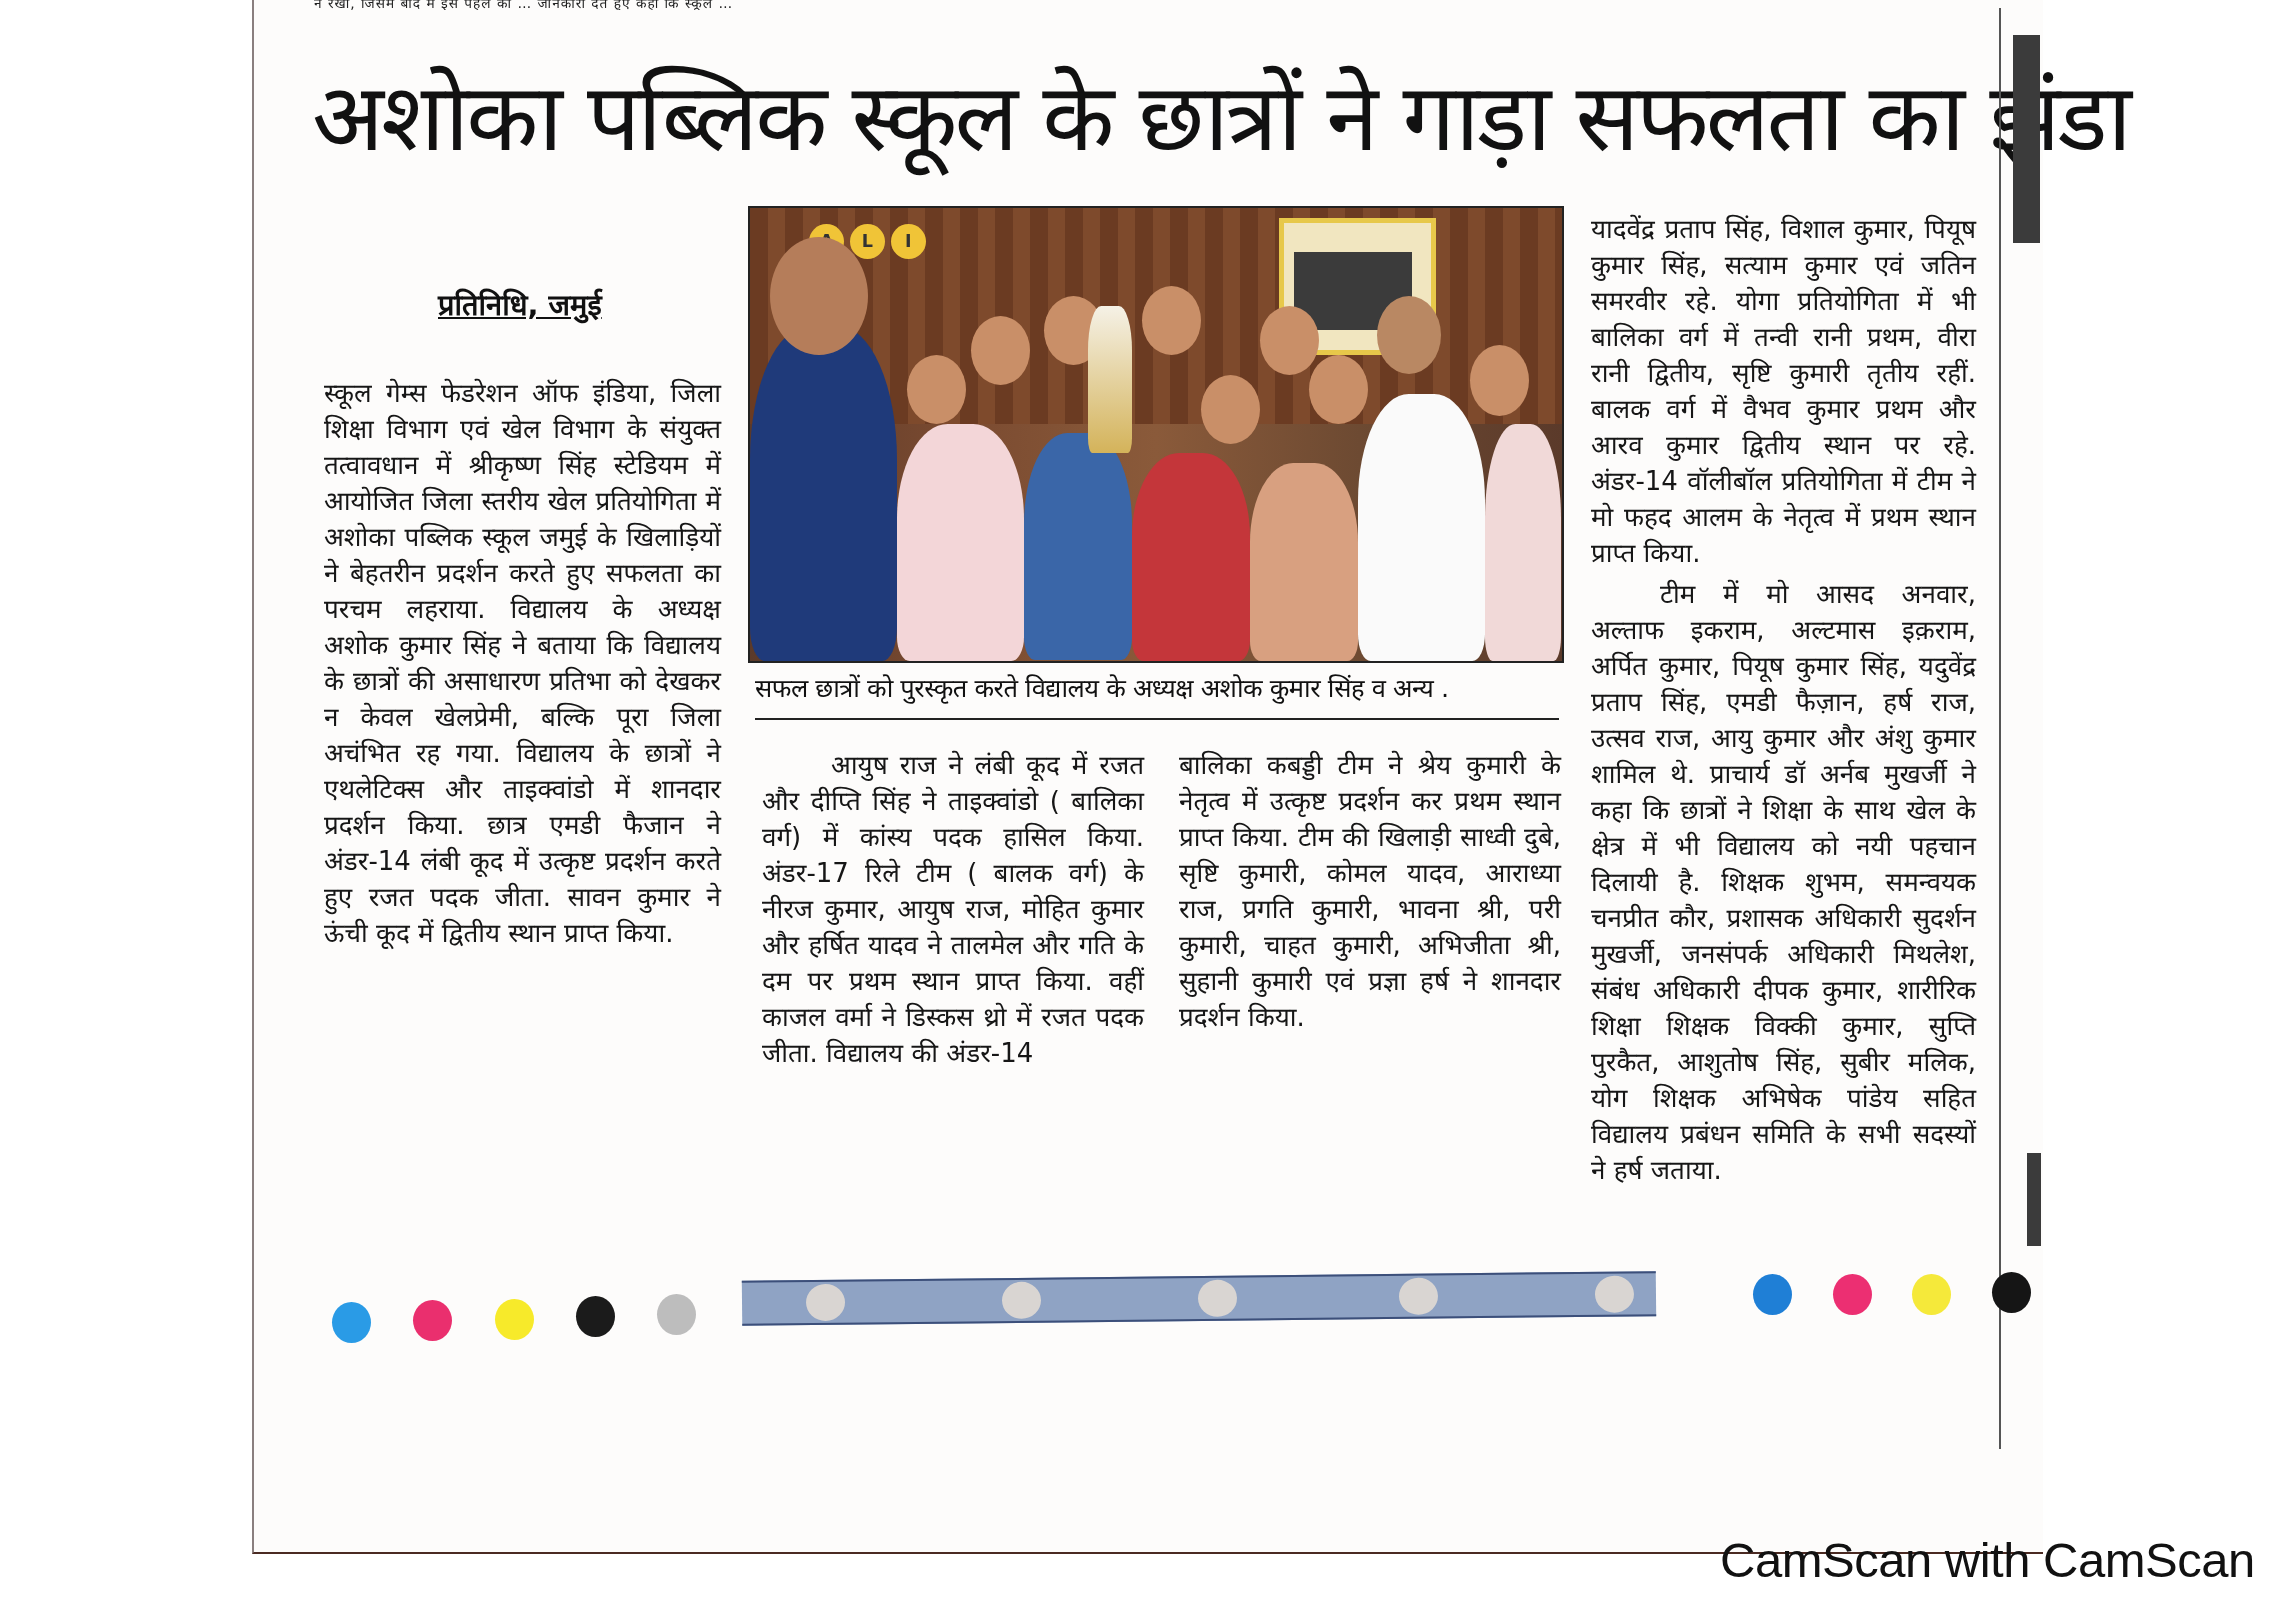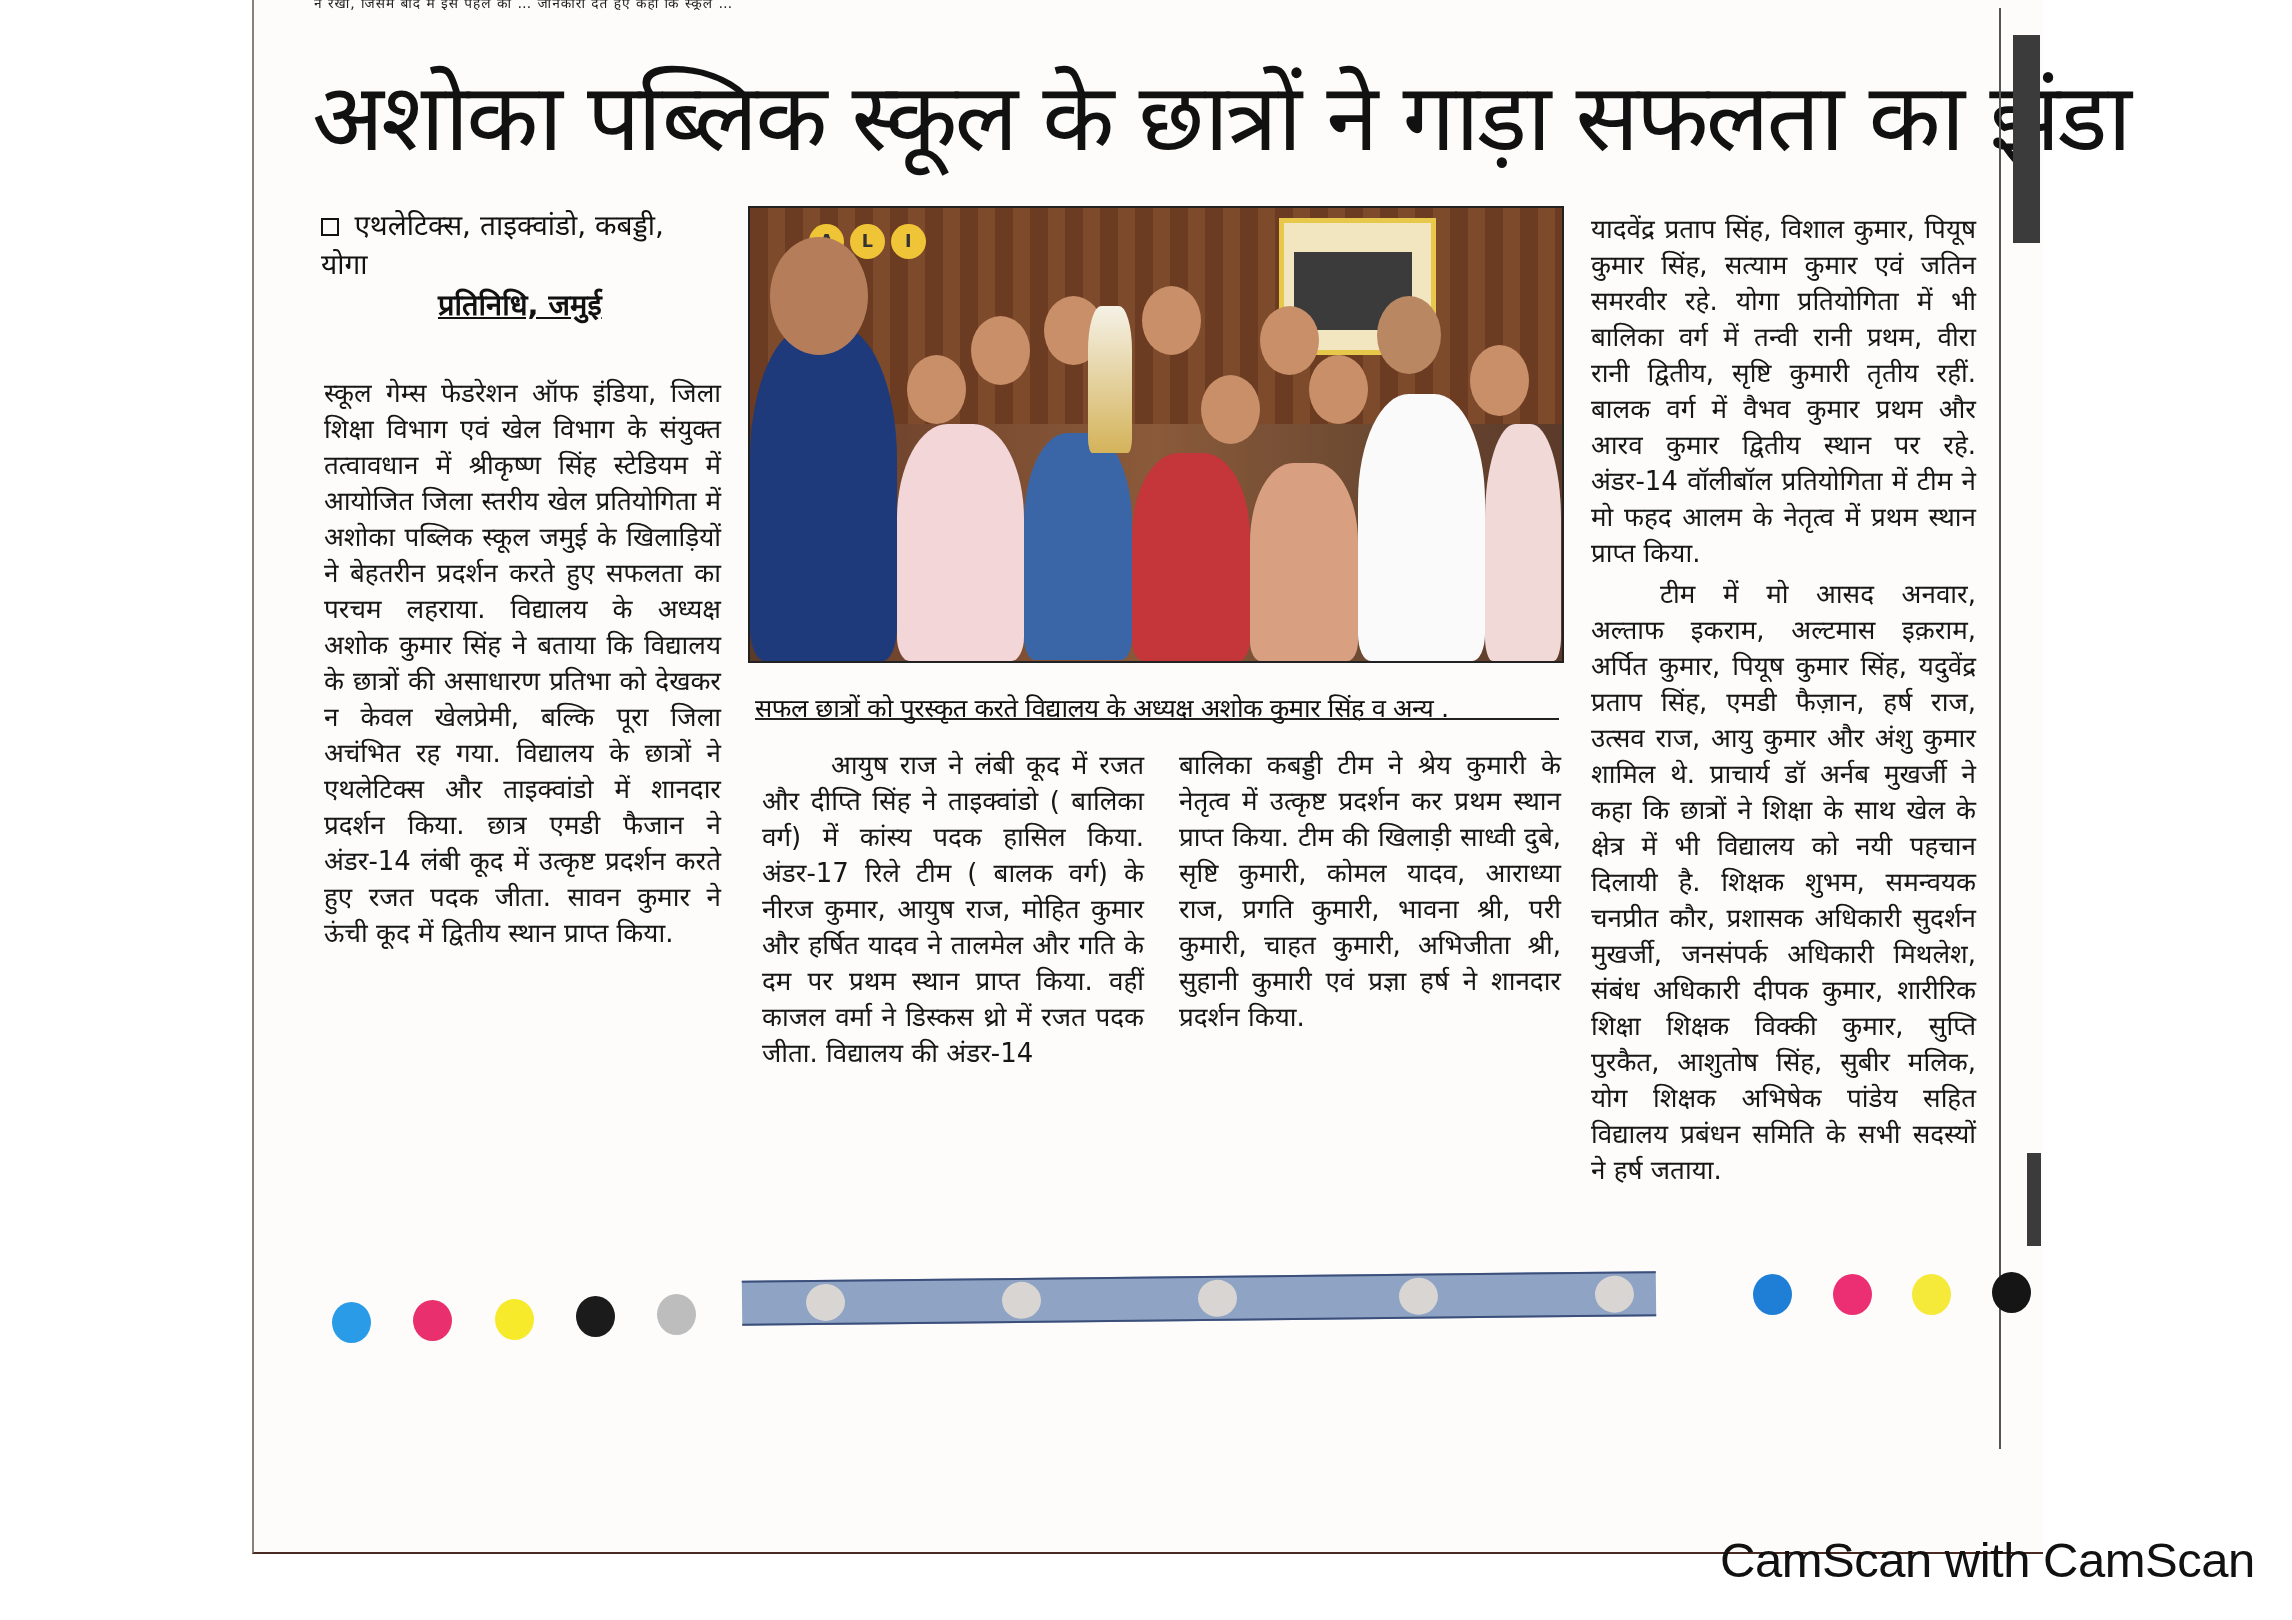--- a/index.html
+++ b/index.html
@@ -54,21 +54,21 @@
     background:repeating-linear-gradient(90deg,#6b3b22 0 17.6px,#7e4a2c 17.6px 35px); }
   .photo .board { position:absolute; left:529px; top:9.8px; width:147px; height:127px; background:#f1e6c0; border:5.9px solid #e7c84a; }
   .photo .board2 { position:absolute; left:544px; top:44px; width:118px; height:78px; background:#3b3b3b; }
   .photo .letters { position:absolute; left:59px; top:15.7px; display:flex; gap:5.9px; }
   .photo .letters span { width:35px; height:35px; background:#f0c437; border-radius:50%; display:flex; align-items:center; justify-content:center; font-size:17.6px; font-weight:bold; color:#333; }
   .photo .person { position:absolute; border-radius:40% 40% 10% 10%; }
   .photo .head { position:absolute; border-radius:50%; background:#c98f68; }
   .photo .trophy { position:absolute; left:338px; top:98px; width:44px; height:147px; background:linear-gradient(#f5f1e6,#d4b35a); border-radius:30% 30% 10% 10%; }
   .caption {
     position:absolute; left:755px; top:672px; width:804px;
-    font-size:25.5px; line-height:33px; color:#111; letter-spacing:-0.5px; white-space:nowrap;margin-top:20px;
+    font-size:25.5px; line-height:33px; color:#111; letter-spacing:-0.5px; white-space:nowrap;
   }
   .caption-rule { position:absolute; left:755px; top:718px; width:804px; height:2px; background:#222; }
   .reg { position:absolute; width:39px; height:41px; border-radius:50%; }
   .regbar {
     position:absolute; left:742px; top:1276px; width:914px; height:41px;
     background:#8fa3c4; transform:rotate(-0.6deg);
     border-top:2.9px solid #3c4f7a; border-bottom:2.9px solid #3c4f7a;
   }
   .regbar .dot { position:absolute; top:2px; width:39px; height:37px; border-radius:50%; background:#d9d5d2; }
   .edge-bar { position:absolute; left:2013px; top:35px; width:27.4px; height:208px; background:#3b3b3b; }
@@ -82,21 +82,20 @@
 </head>
 <body>
 
 <div class="scan"></div>
 
 <div class="topcut">ने रखा, जिसमें बाद में इस पहल की … जानकारी देते हुए कहा कि स्कूल …</div>
 
 <div class="headline">अशोका पब्लिक स्कूल के छात्रों ने गाड़ा सफलता का झंडा</div>
 
 <div class="deck">
-  <div><span class="bullet"></span><span>एथलेटिक्स, ताइक्वांडो, कबड्डी, योगा</span></div>
 </div>
 
 <div class="byline">प्रतिनिधि, जमुई</div>
 
 <div class="col col1">
   <p>स्कूल गेम्स फेडरेशन ऑफ इंडिया, जिला शिक्षा विभाग एवं खेल विभाग के संयुक्त तत्वावधान में श्रीकृष्ण सिंह स्टेडियम में आयोजित जिला स्तरीय खेल प्रतियोगिता में अशोका पब्लिक स्कूल जमुई के खिलाड़ियों ने बेहतरीन प्रदर्शन करते हुए सफलता का परचम लहराया. विद्यालय के अध्यक्ष अशोक कुमार सिंह ने बताया कि विद्यालय के छात्रों की असाधारण प्रतिभा को देखकर न केवल खेलप्रेमी, बल्कि पूरा जिला अचंभित रह गया. विद्यालय के छात्रों ने एथलेटिक्स और ताइक्वांडो में शानदार प्रदर्शन किया. छात्र एमडी फैजान ने अंडर-14 लंबी कूद में उत्कृष्ट प्रदर्शन करते हुए रजत पदक जीता. सावन कुमार ने ऊंची कूद में द्वितीय स्थान प्राप्त किया.</p>
 </div>
 
 <div class="photo">
   <div class="wall"></div>

